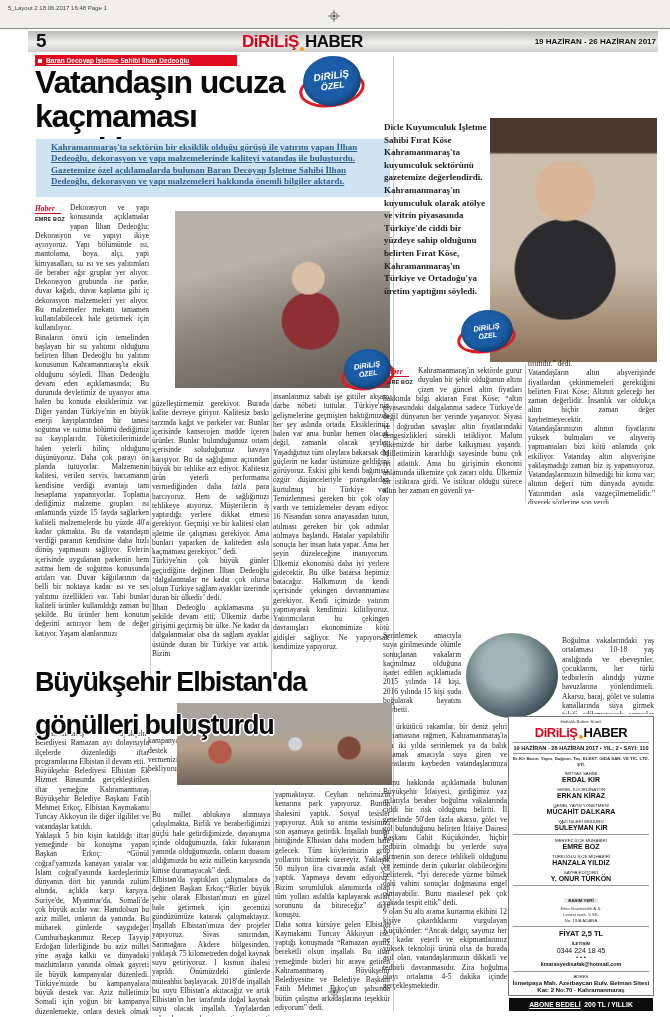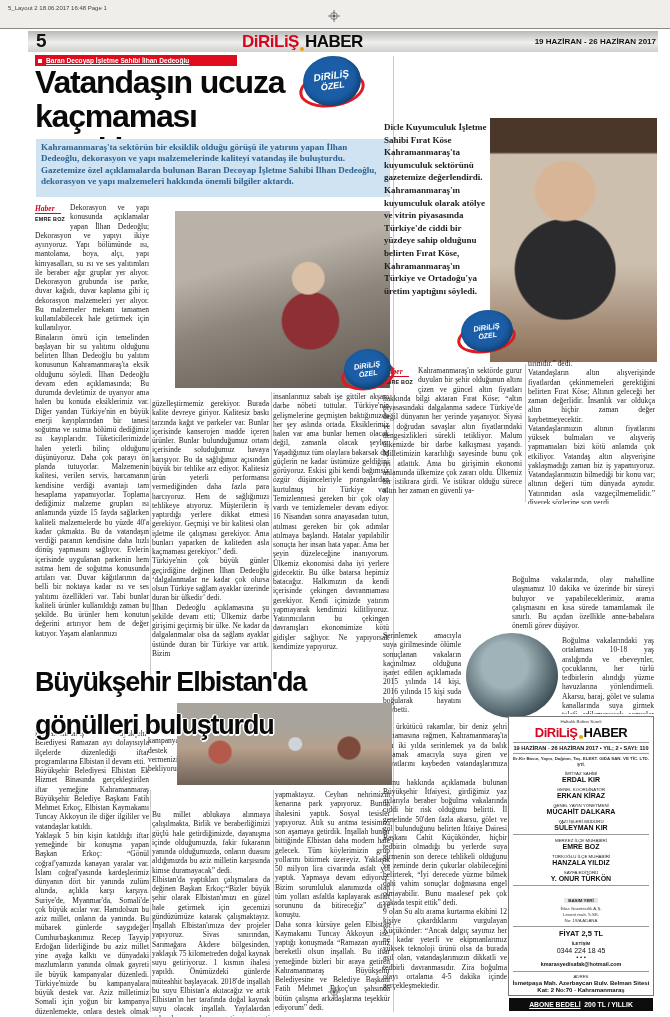--- a/index.html
+++ b/index.html
@@ -20,22 +20,22 @@
   .hdr-logo{left:242px;top:32px;font-size:17px;}
   .hdr-date{right:14px;top:37px;font:700 8px/9px "Liberation Sans",sans-serif;color:#111;}
   
   .hl{font-family:"Liberation Sans",sans-serif;font-weight:800;color:#0a0a0a;white-space:pre-line;letter-spacing:-1.2px;}
   .col{position:absolute;font:7.5px/9.25px "Liberation Serif",serif;text-align:justify;color:#1b1b1b;
        white-space:pre-line;overflow:hidden;}
   .rule{position:absolute;width:1px;background:#c9c9c6;}
   .kicker{left:35px;top:55px;width:202px;height:11px;background:#e00c1e;color:#fff;
           font:700 6.6px/11px "Liberation Sans",sans-serif;text-decoration:underline;padding-left:11px;box-sizing:border-box;}
   .kicker::before{content:"";position:absolute;left:3px;top:3.5px;width:4px;height:4px;background:#fff;}
-  .ledebox{left:36px;top:139px;width:354px;height:58px;background:#cfe3f2;box-sizing:border-box;padding:3px 5px;
-           font:700 9px/11.4px "Liberation Serif",serif;color:#2e6391;text-align:left;}
+  .ledebox{left:36px;top:139px;width:354px;height:58px;background:#cfe3f2;box-sizing:border-box;padding:3px 15px;
+           font:700 9px/11.4px "Liberation Serif",serif;color:#2e6391;text-decoration:underline;text-align:left;}
   .lede2{left:384px;top:121px;width:104px;height:226px;font:700 9px/12.6px "Liberation Serif",serif;
          color:#1f1f1f;overflow:hidden;}
   .intro-b{left:383px;top:569px;width:126px;height:58px;font:700 9px/11.6px "Liberation Serif",serif;color:#101010;overflow:hidden;}
   
   .byline{float:left;width:31px;margin:1px 4px 1px 0;text-align:left;}
   .byline .lbl{color:#d6061e;font:italic 700 7.5px/8px "Liberation Serif",serif;border-bottom:1px solid #d6061e;display:inline-block;padding-right:6px;}
   .byline .nm{font:700 5.4px/7px "Liberation Sans",sans-serif;color:#111;letter-spacing:0.2px;}
   .byline .pic{width:29px;height:35px;margin-top:1px;
       background:radial-gradient(circle at 50% 30%,#c79b7c 0 31%,rgba(0,0,0,0) 32%),
                  linear-gradient(180deg,#e3e3e0 0 52%,#5d2f3a 52%);}
@@ -168,21 +168,20 @@
 Vatandaşlarımızın altının fiyatlarını yüksek bulmaları ve alışveriş yapmamaları bizi kötü anlamda çok etkiliyor. Vatandaş altın alışverişine yaklaşmadığı zaman biz iş yapamıyoruz. Vatandaşlarımızın bilmediği bir konu var; altının değeri tüm dünyada aynıdır. Yatırımdan asla vazgeçilmemelidir.” diyerek sözlerine son verdi.</div>
 
 
   <div class="photo photo4"></div>
 
   <div class="col" style="left:383px;top:631px;width:78px;height:90px;">Serinlemek amacıyla suya girilmesinde ölümle sonuçlanan vakaların kaçınılmaz olduğuna işaret edilen açıklamada 2015 yılında 14 kişi, 2016 yılında 15 kişi suda boğularak hayatını kaybetti.</div>
   <div class="col" style="left:383px;top:722px;width:124px;height:292px;">Bu ürkütücü rakamlar, bir deniz şehri olmamasına rağmen, Kahramanmaraş'ta son iki yılda serinlemek ya da balık avlamak amacıyla suya giren ve hayatlarını kaybeden vatandaşlarımıza ait.
 Konu hakkında açıklamada bulunan Büyükşehir İtfaiyesi, girdiğimiz yaz aylarıyla beraber boğulma vakalarında ciddi bir risk olduğunu belirtti. İl genelinde 50'den fazla akarsu, gölet ve göl bulunduğunu belirten İtfaiye Dairesi Başkanı Cahit Küçükönder, hiçbir tedbirin olmadığı bu yerlerde suya girmenin son derece tehlikeli olduğunu ve zeminde derin çukurlar olabileceğini belirterek, “İyi derecede yüzme bilmek dahi vahim sonuçlar doğmasına engel olmayabilir. Bunu maalesef pek çok vakada tespit ettik” dedi.
 9 olan Su altı arama kurtarma ekibini 12 kişiye çıkardıklarını vurgulayan Küçükönder: “Ancak dalgıç sayımız her ne kadar yeterli ve ekipmanlarımız yüksek teknoloji ürünü olsa da burada asıl olan, vatandaşlarımızın dikkatli ve tedbirli davranmasıdır. Zira boğulma olayı ortalama 4-5 dakika içinde gerçekleşmektedir.</div>
 
-  <div class="col" style="left:512px;top:575px;width:142px;height:58px;">Boğulma vakalarında, olay mahalline ulaşmamız 10 dakika ve üzerinde bir süreyi buluyor ve yapabileceklerimiz, arama çalışmasını en kısa sürede tamamlamak ile sınırlı. Bu açıdan özellikle anne-babalara önemli görev düşüyor.</div>
   <div class="col" style="left:562px;top:636px;width:92px;height:78px;">Boğulma vakalarındaki yaş ortalaması 10-18 yaş aralığında ve ebeveynler, çocuklarını, her türlü tedbirlerin alındığı yüzme havuzlarına yönlendirmeli. Akarsu, baraj, gölet ve sulama kanallarında suya girmek telafi edilemeyecek sonuçlar doğurabiliyor” dedi.</div>
 
   <div class="abs kunye">
     <div class="tiny" style="margin-top:2px;font-weight:400;">Haftalık Bülten Süreli</div>
     <div class="masthead" style="justify-content:center;font-size:13px;display:flex;">
       <span class="red">DiRiLiŞ</span>
       <span class="dot"></span>
       <span class="blk">HABER</span>
     </div>
     <div class="issue">19 HAZİRAN - 26 HAZİRAN 2017 • YIL; 2 • SAYI: 110</div>

